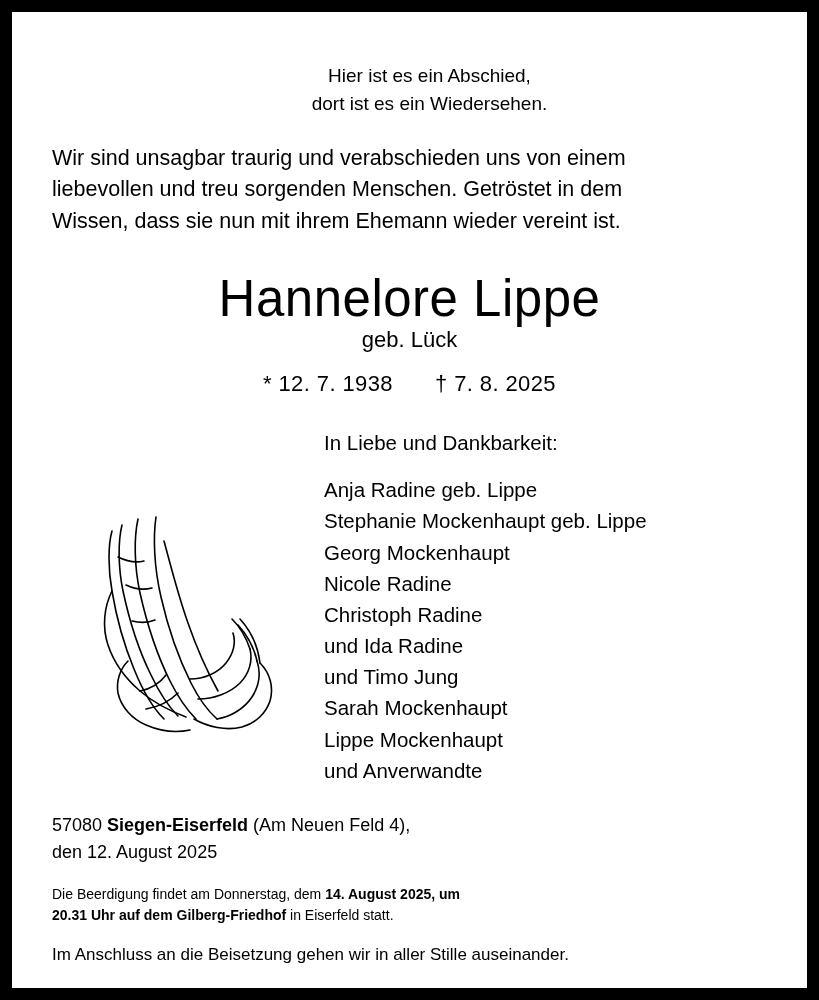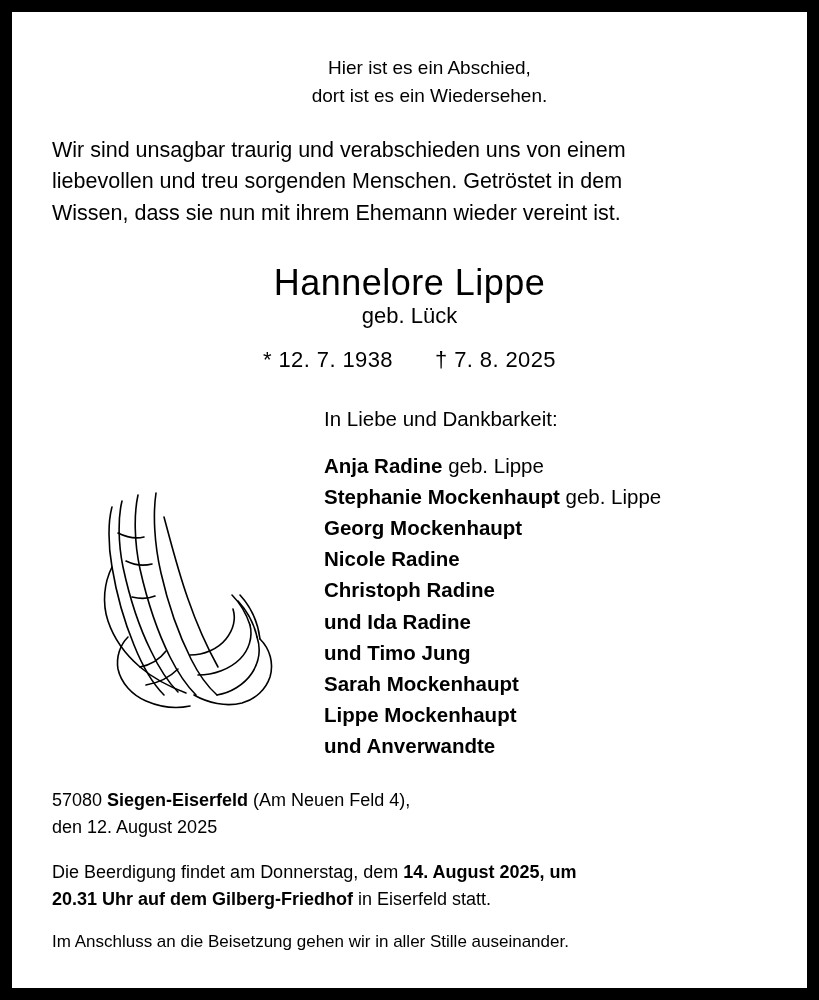--- a/index.html
+++ b/index.html
@@ -27,41 +27,41 @@
     width: 100%;
     height: 100%;
     box-sizing: border-box;
     background: #ffffff;
     padding: 26px 40px 14px 40px;
   }
   .epitaph {
     text-align: center;
     font-size: 19px;
     line-height: 1.45;
-    margin-top: 16px;
+    margin-top: 24px;
     margin-left: 40px;
   }
   .epitaph div {
     white-space: nowrap;
   }
   .intro {
     margin-top: 26px;
     font-size: 21.5px;
     line-height: 1.46;
     text-align: left;
   }
   .intro div {
     white-space: nowrap;
   }
   .name-block {
     text-align: center;
     margin-top: 34px;
   }
   .deceased-name {
-    font-size: 36px;
+    font-size: 51px;
     line-height: 1.1;
     letter-spacing: 0.5px;
     font-weight: 400;
     text-align: center;
   }
   .maiden {
     font-size: 22px;
   }
   .dates {
     font-size: 22px;
@@ -90,32 +90,32 @@
   .survivors-lead {
     font-size: 20.5px;
     margin-bottom: 19px;
   }
   .survivor-line {
     font-size: 20.5px;
     line-height: 1.52;
     white-space: nowrap;
   }
   .survivor-line b {
-    font-weight: bold;
+    font-weight: normal;
   }
   .footer {
     margin-top: 26px;
   }
   .addr {
     font-size: 18px;
     line-height: 1.5;
   }
   .addr b { font-weight: bold; }
   .funeral {
-    font-size: 18px;
+    font-size: 14px;
     line-height: 1.5;
     margin-top: 18px;
   }
   .funeral b { font-weight: bold; }
   .closing {
     font-size: 17px;
     line-height: 1.5;
     margin-top: 16px;
   }
   .nowrap { white-space: nowrap; }

